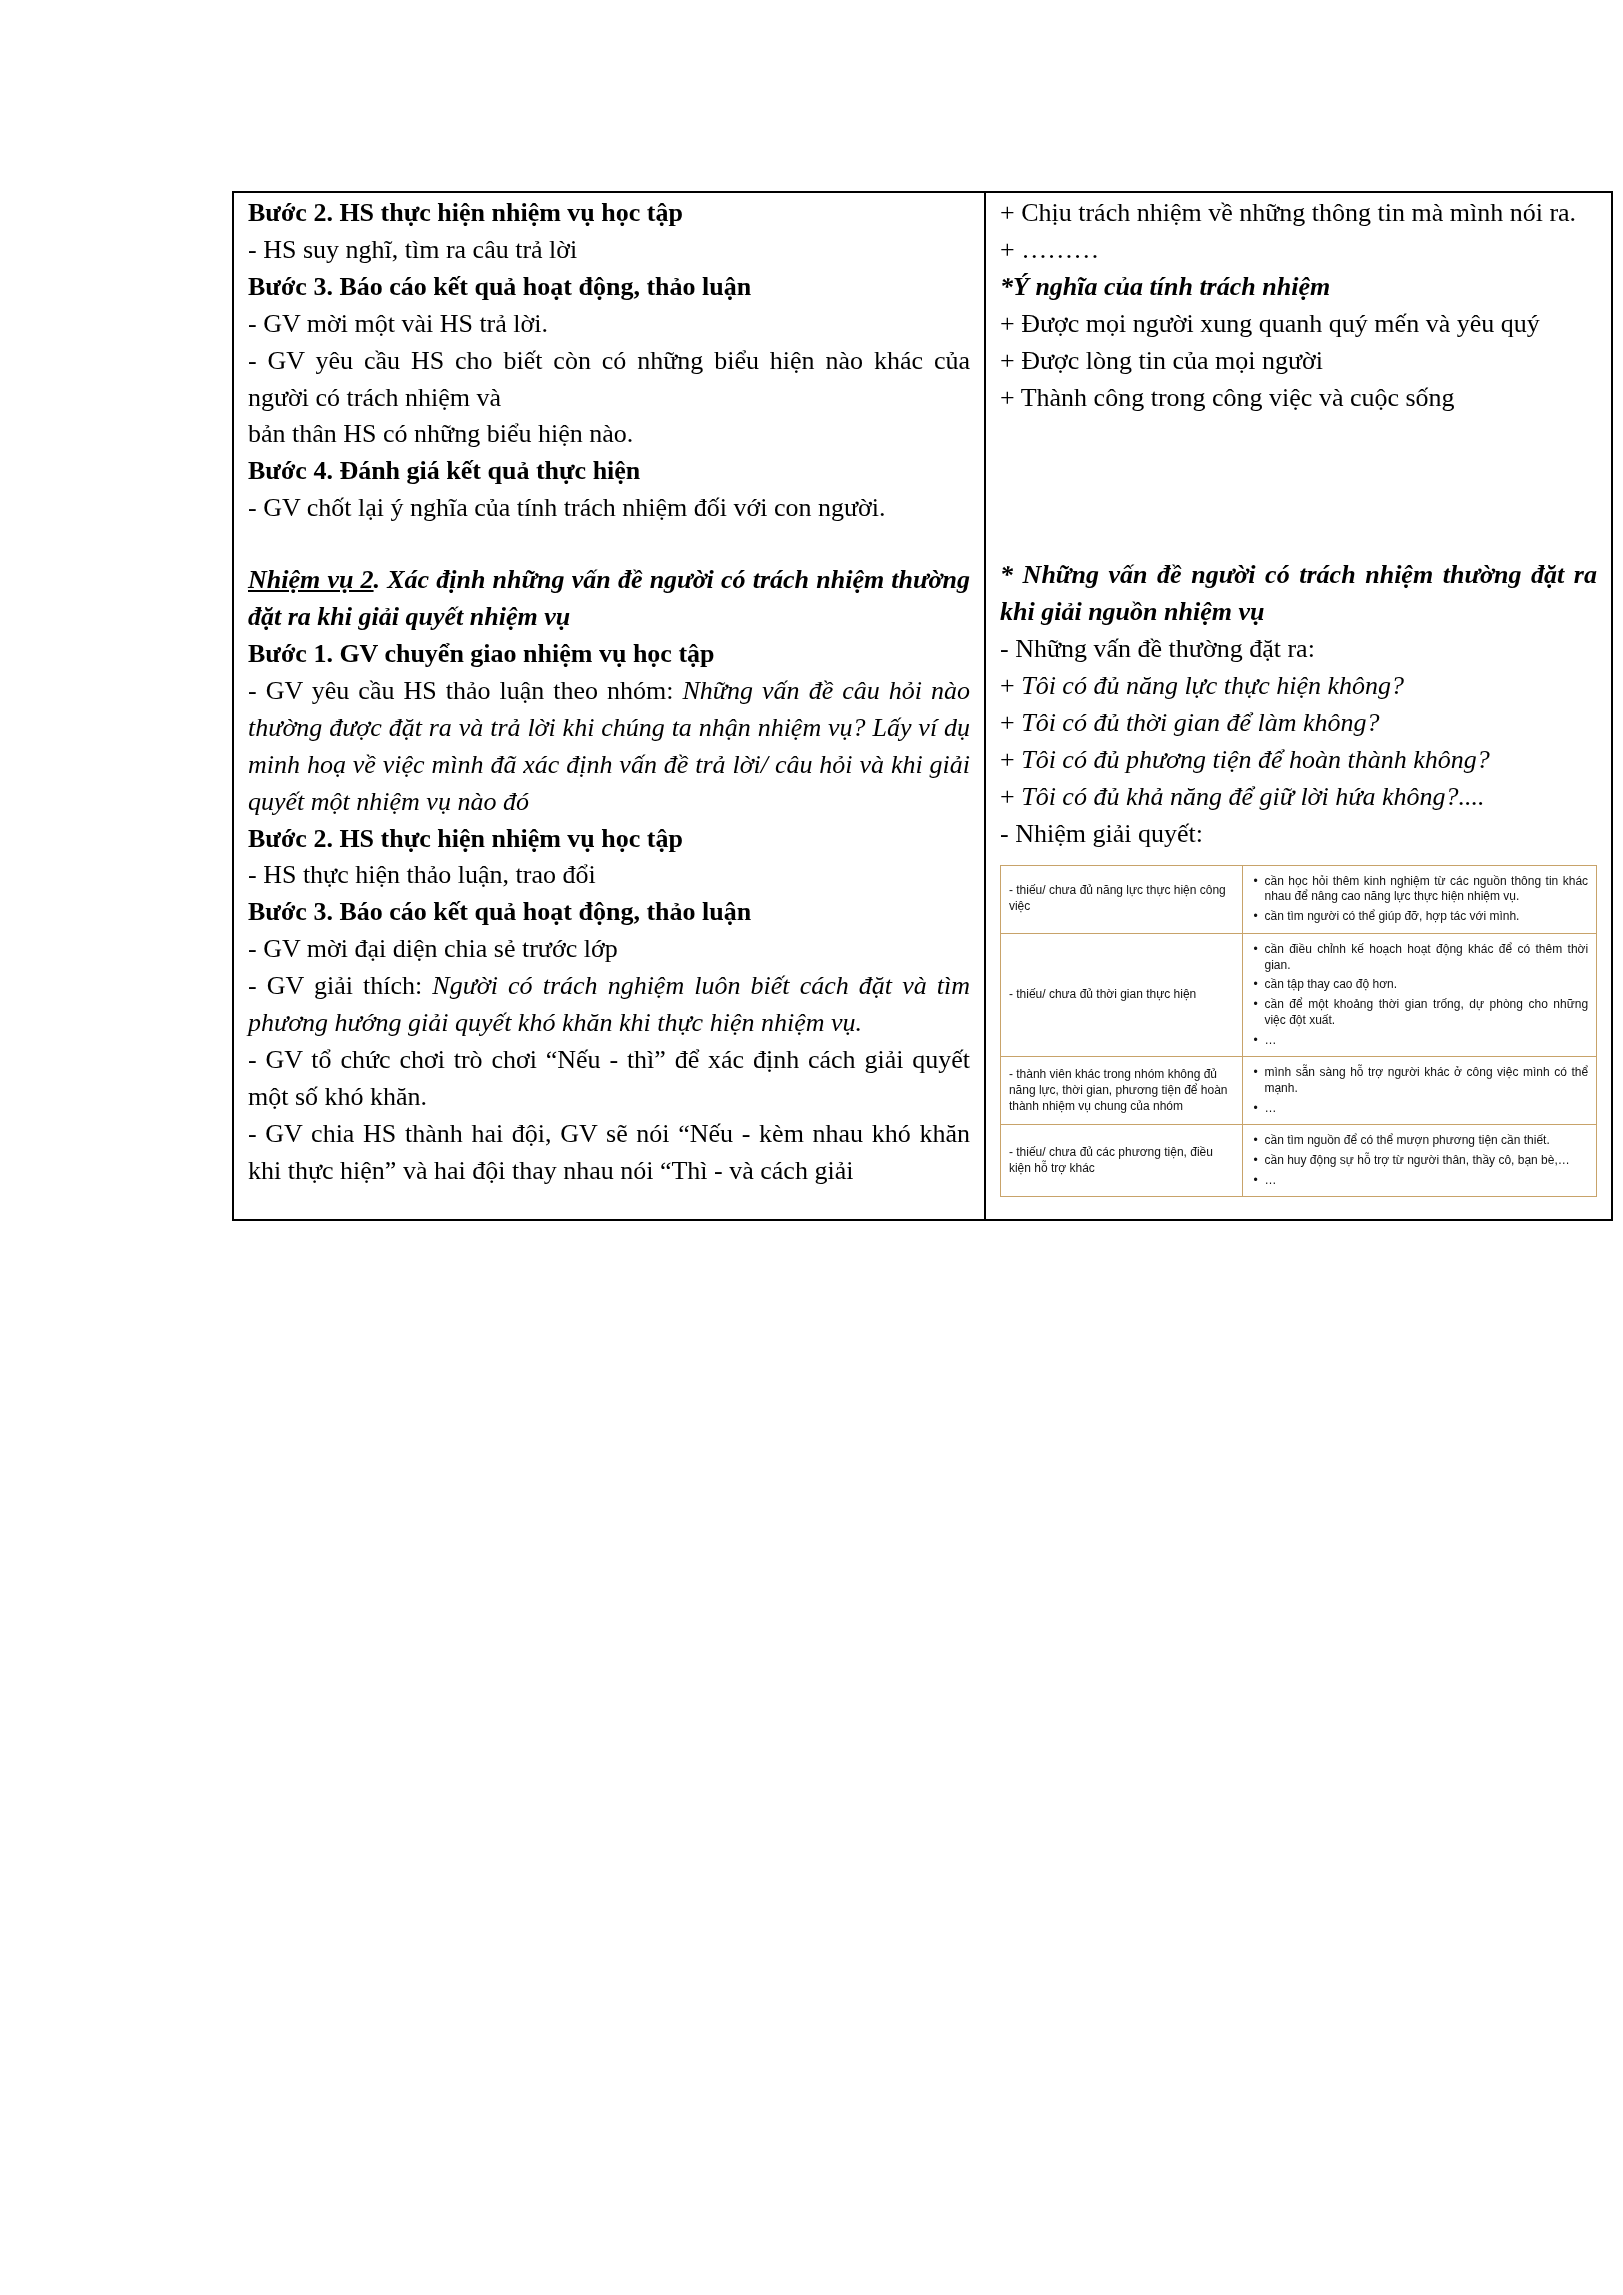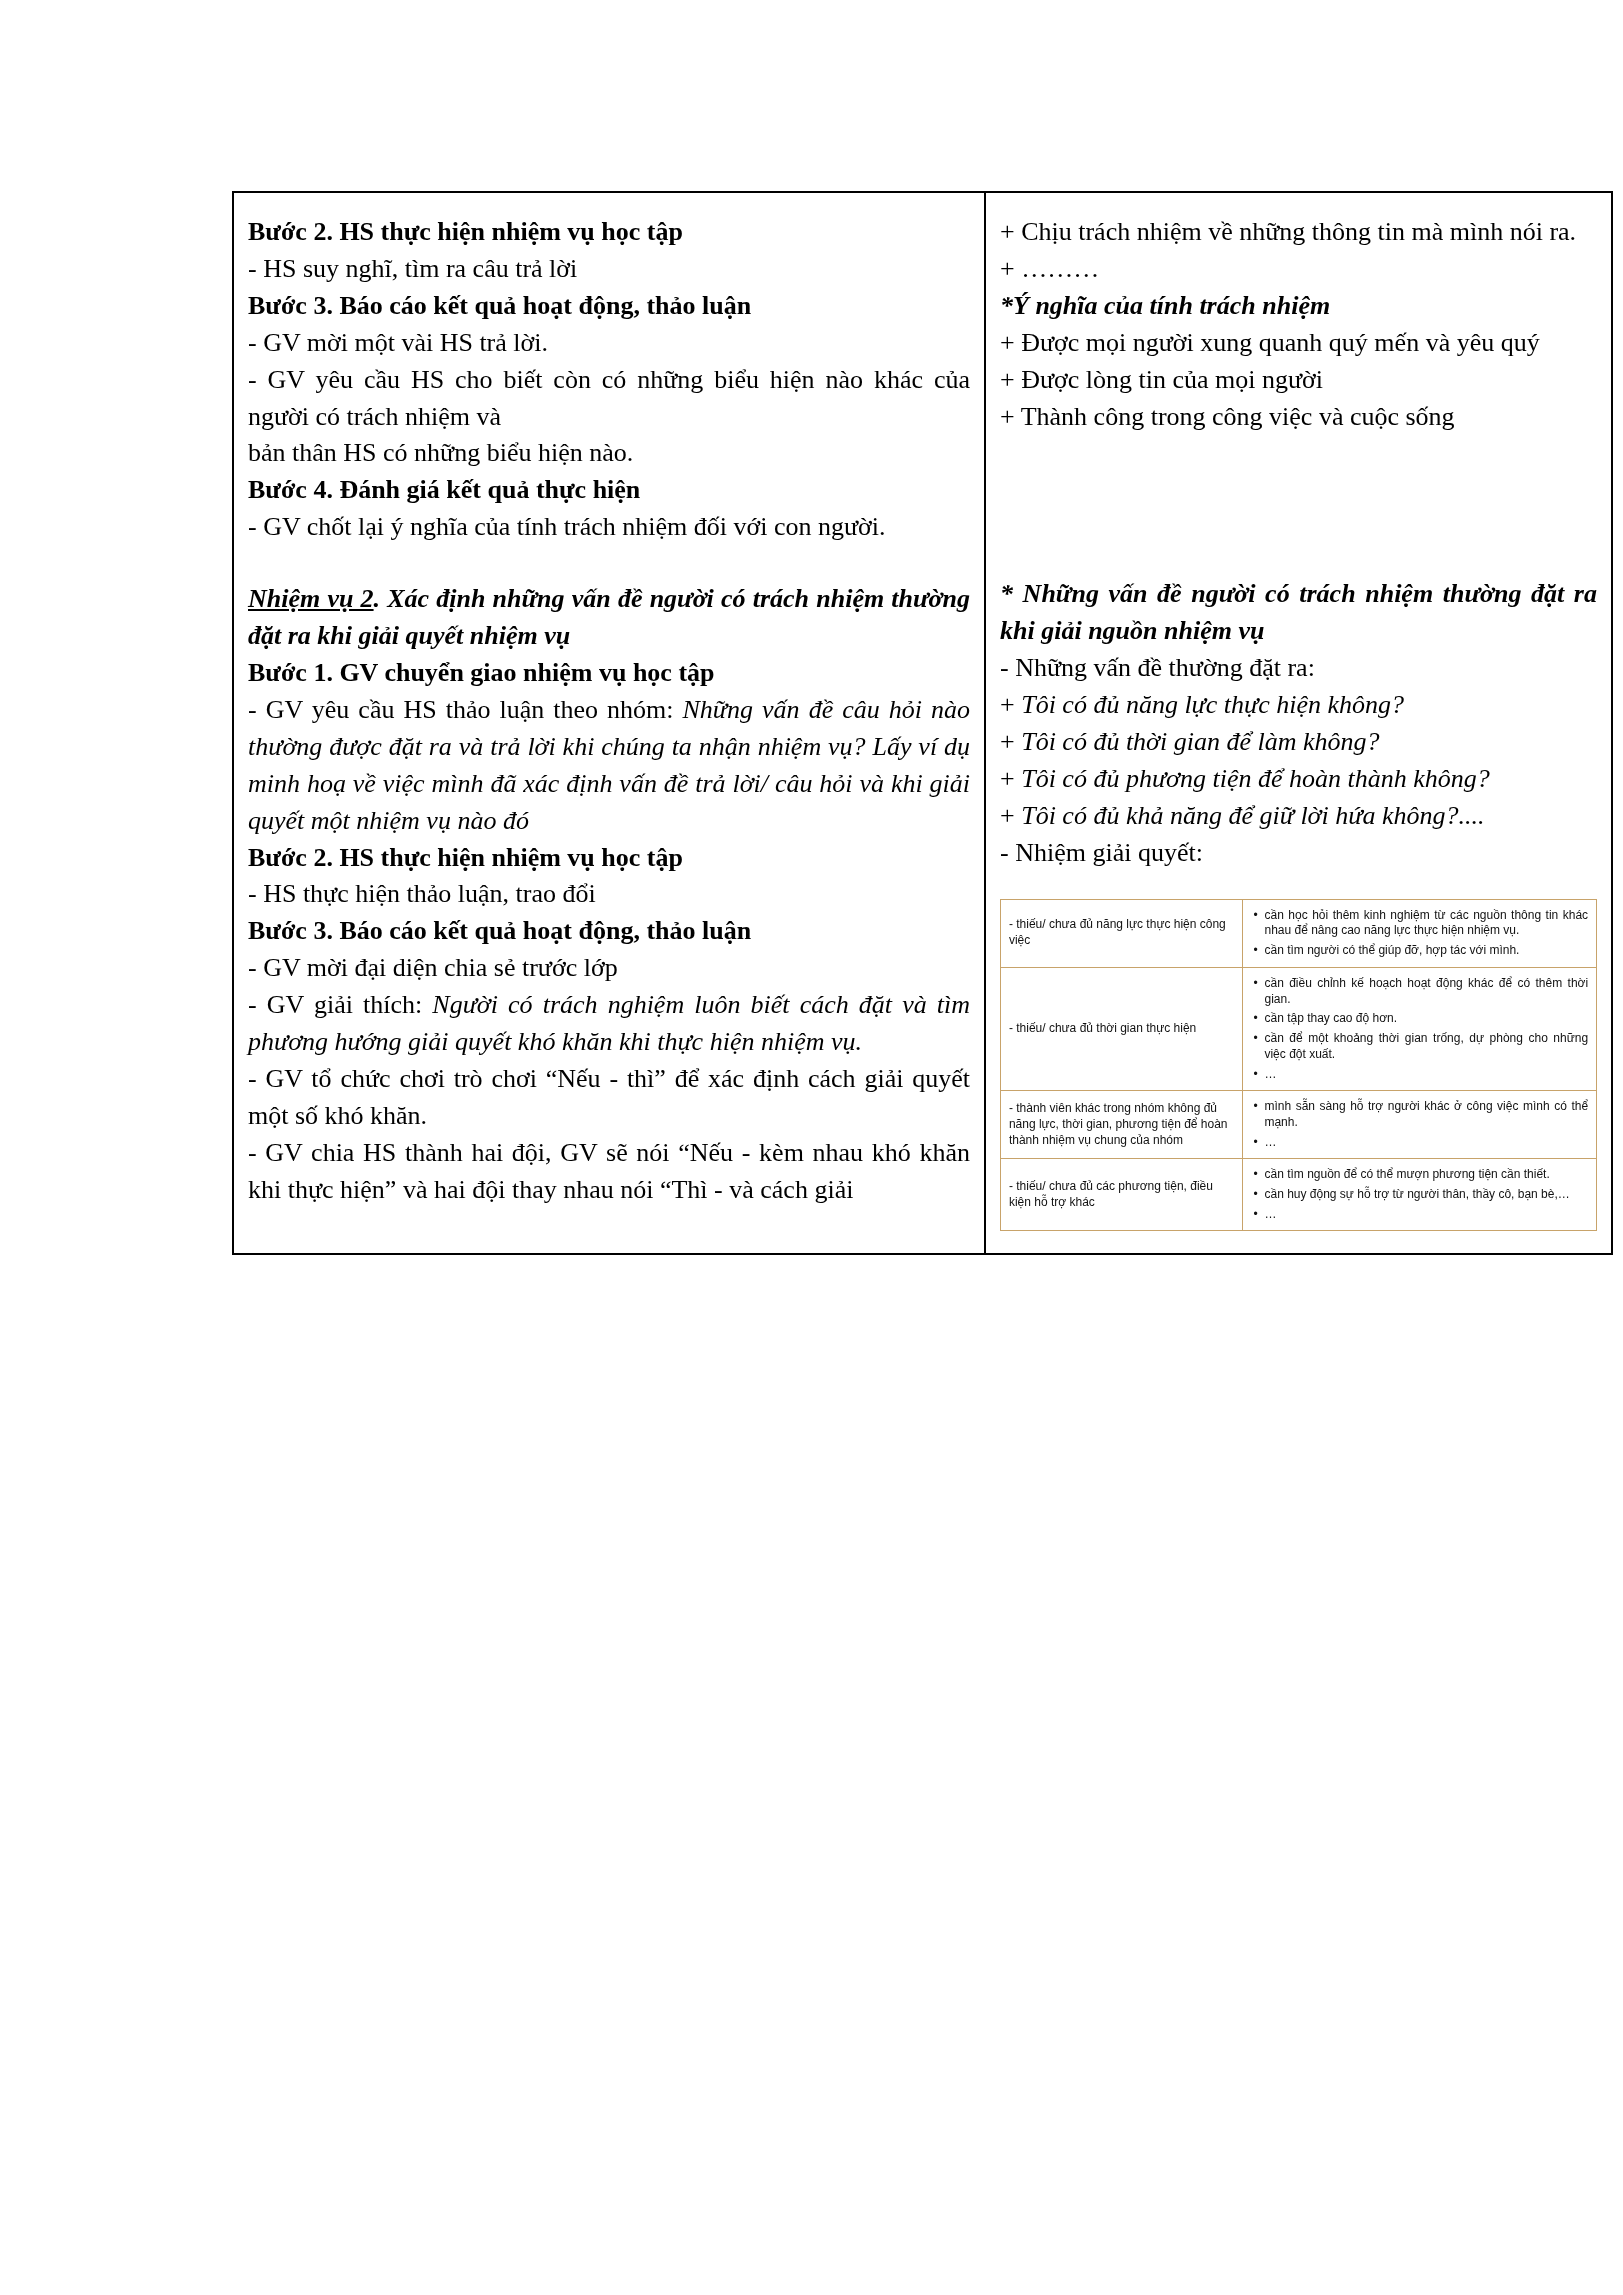--- a/index.html
+++ b/index.html
@@ -25,41 +25,41 @@
     position: absolute;
     left: 232px;
     top: 191px;
     width: 1319px;
     border-collapse: collapse;
     table-layout: fixed;
   }
   .doc-table td {
     border: 2.4px solid #000000;
     vertical-align: top;
-    padding: 21px 14px 14px 14px;
+    padding: 2px 14px 14px 14px;
   }
   .col-left { width: 722px; }
   .col-right { width: 597px; }
 
   p {
     margin: 0;
     font-size: 26px;
     line-height: 1.42;
     text-align: justify;
   }
   .b { font-weight: bold; }
   .i { font-style: italic; }
   .bi { font-weight: bold; font-style: italic; }
   .u { text-decoration: underline; margin-top: 31px; }
   .gap { height: 35px; }
 
   
   .inner-wrap {
     position: relative;
-    margin-top: 27px;
+    margin-top: 12px;
     margin-bottom: 7.9px;
   }
   .inner-table {
     width: 100%;
     border-collapse: collapse;
     table-layout: fixed;
     background: #ffffff;
     position: relative;
     z-index: 2;
   }

